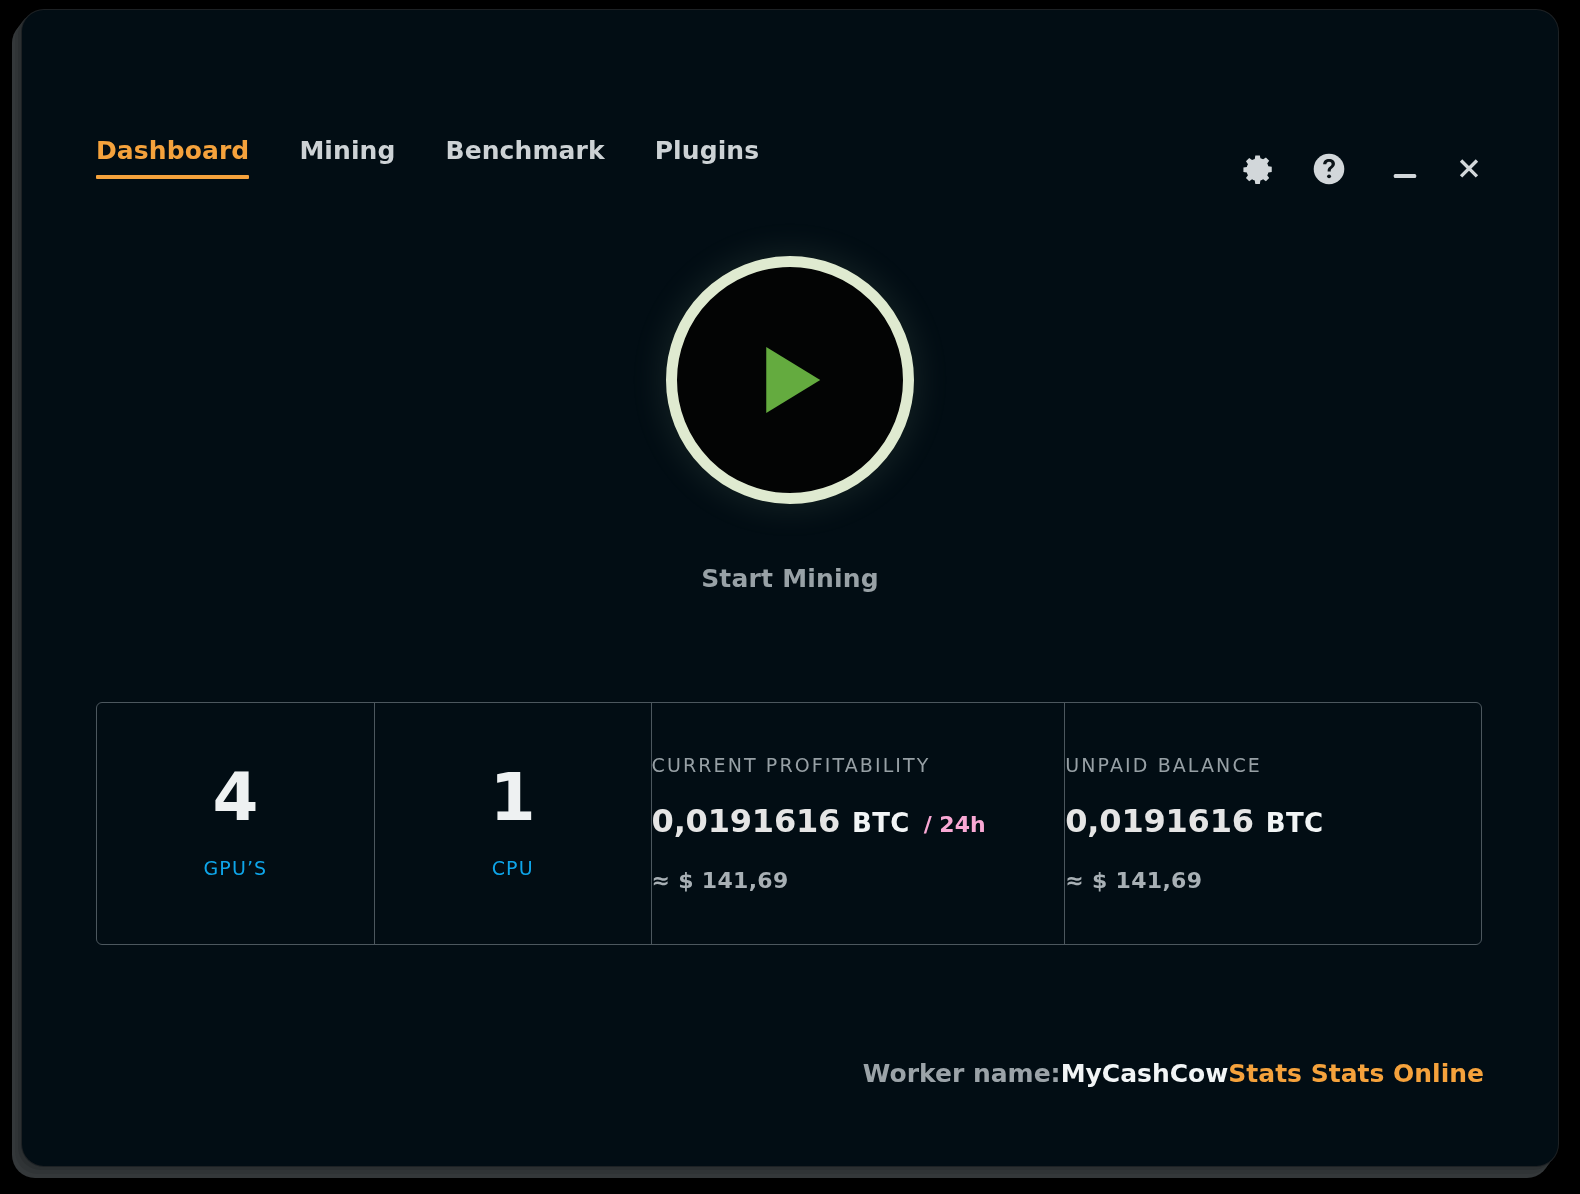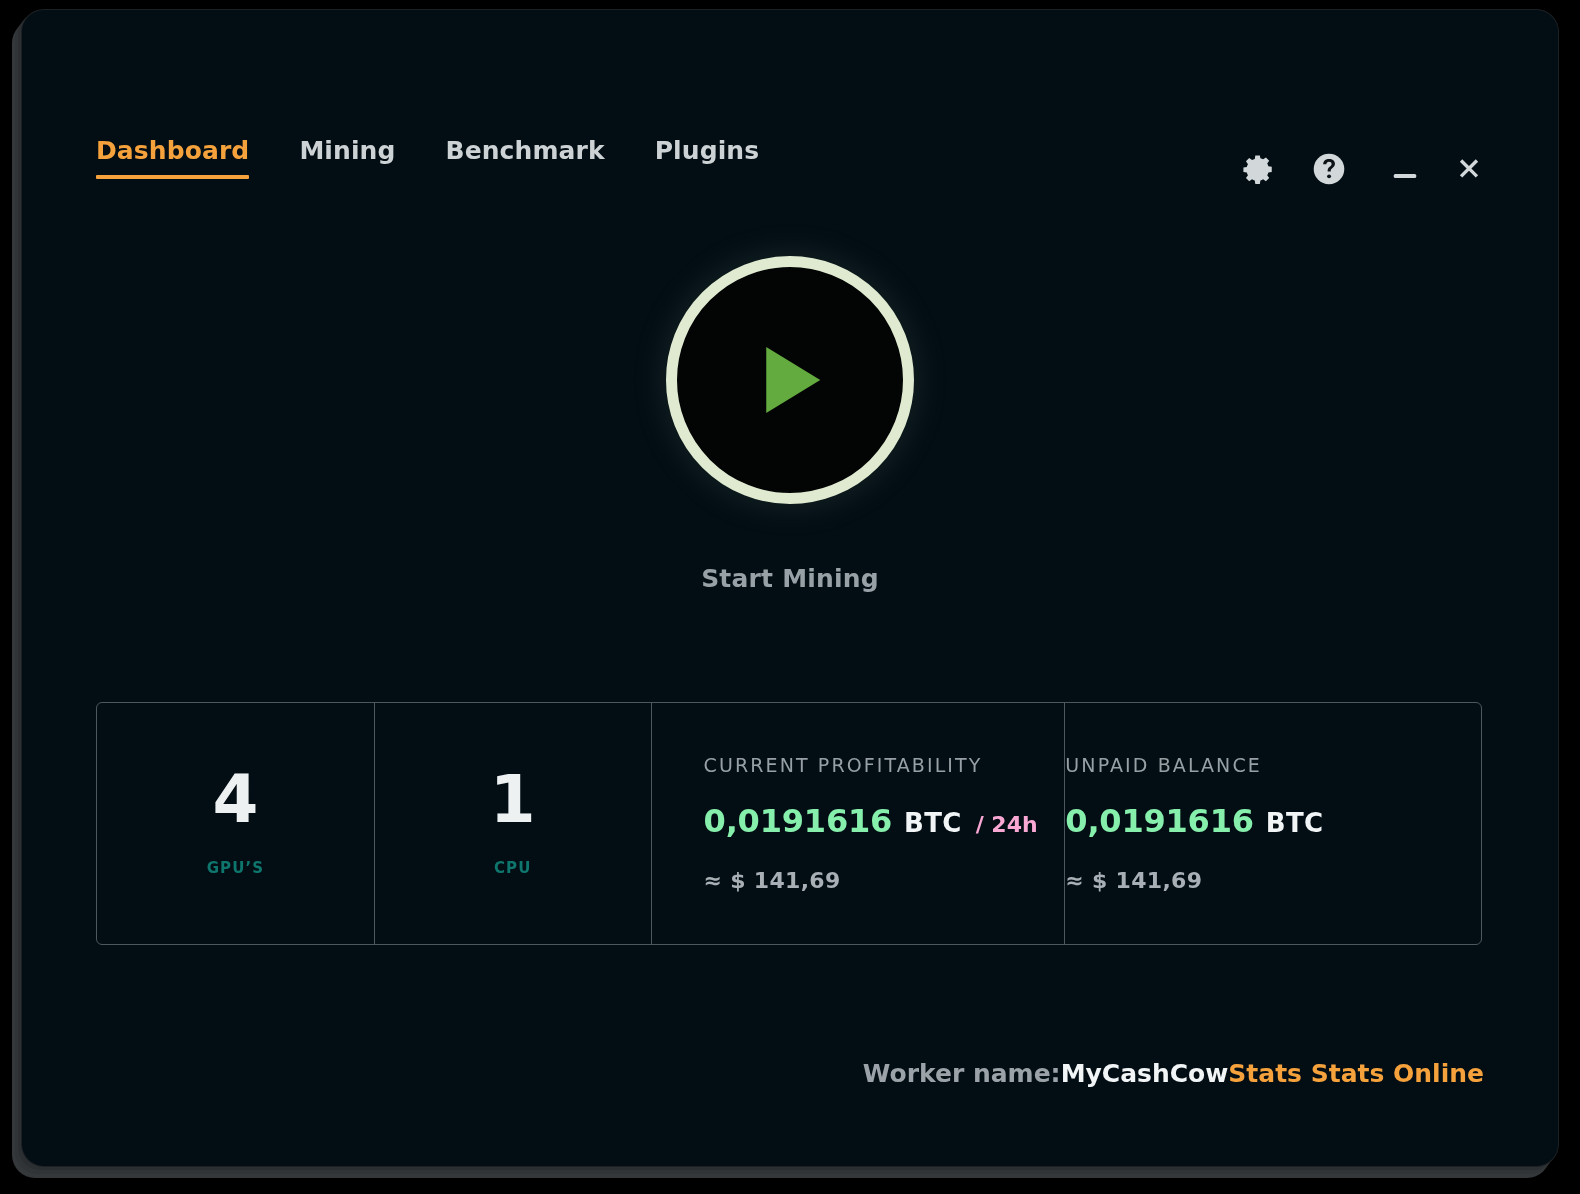--- a/index.html
+++ b/index.html
@@ -159,47 +159,47 @@
   }
   .counter-value {
     font-size: 66px;
     font-weight: 700;
     color: #eef1f2;
     line-height: 1;
     margin-bottom: 26px;
     margin-top: -4px;
   }
   .counter-label {
-    font-size: 15px;
-    font-weight: 700;
-    color: #0f766e;
+    font-size: 19px;
+    font-weight: 400;
+    color: #0ea5e9;
     letter-spacing: 1.1px;
   }
 
   #cell-gpus { width: 277px; }
   #cell-cpu  { width: 277px; }
-  #cell-profitability { width: 414px; padding-left: 52px; }
+  #cell-profitability { width: 414px; }
   #cell-balance { width: 417px; }
 
   .metric-title {
     font-size: 19px;
     font-weight: 400;
     color: #97a0a5;
     letter-spacing: 2.1px;
     margin-bottom: 26px;
   }
   .metric-main {
     display: flex;
     align-items: baseline;
     margin-bottom: 28px;
   }
   .metric-number {
     font-size: 32px;
     font-weight: 700;
-    color: #86efac;
+    color: #e5e5e5;
     letter-spacing: -.2px;
   }
   .metric-unit {
     font-size: 26px;
     font-weight: 700;
     color: #f2f5f6;
     margin-left: 12px;
     letter-spacing: .3px;
   }
   .metric-period {

